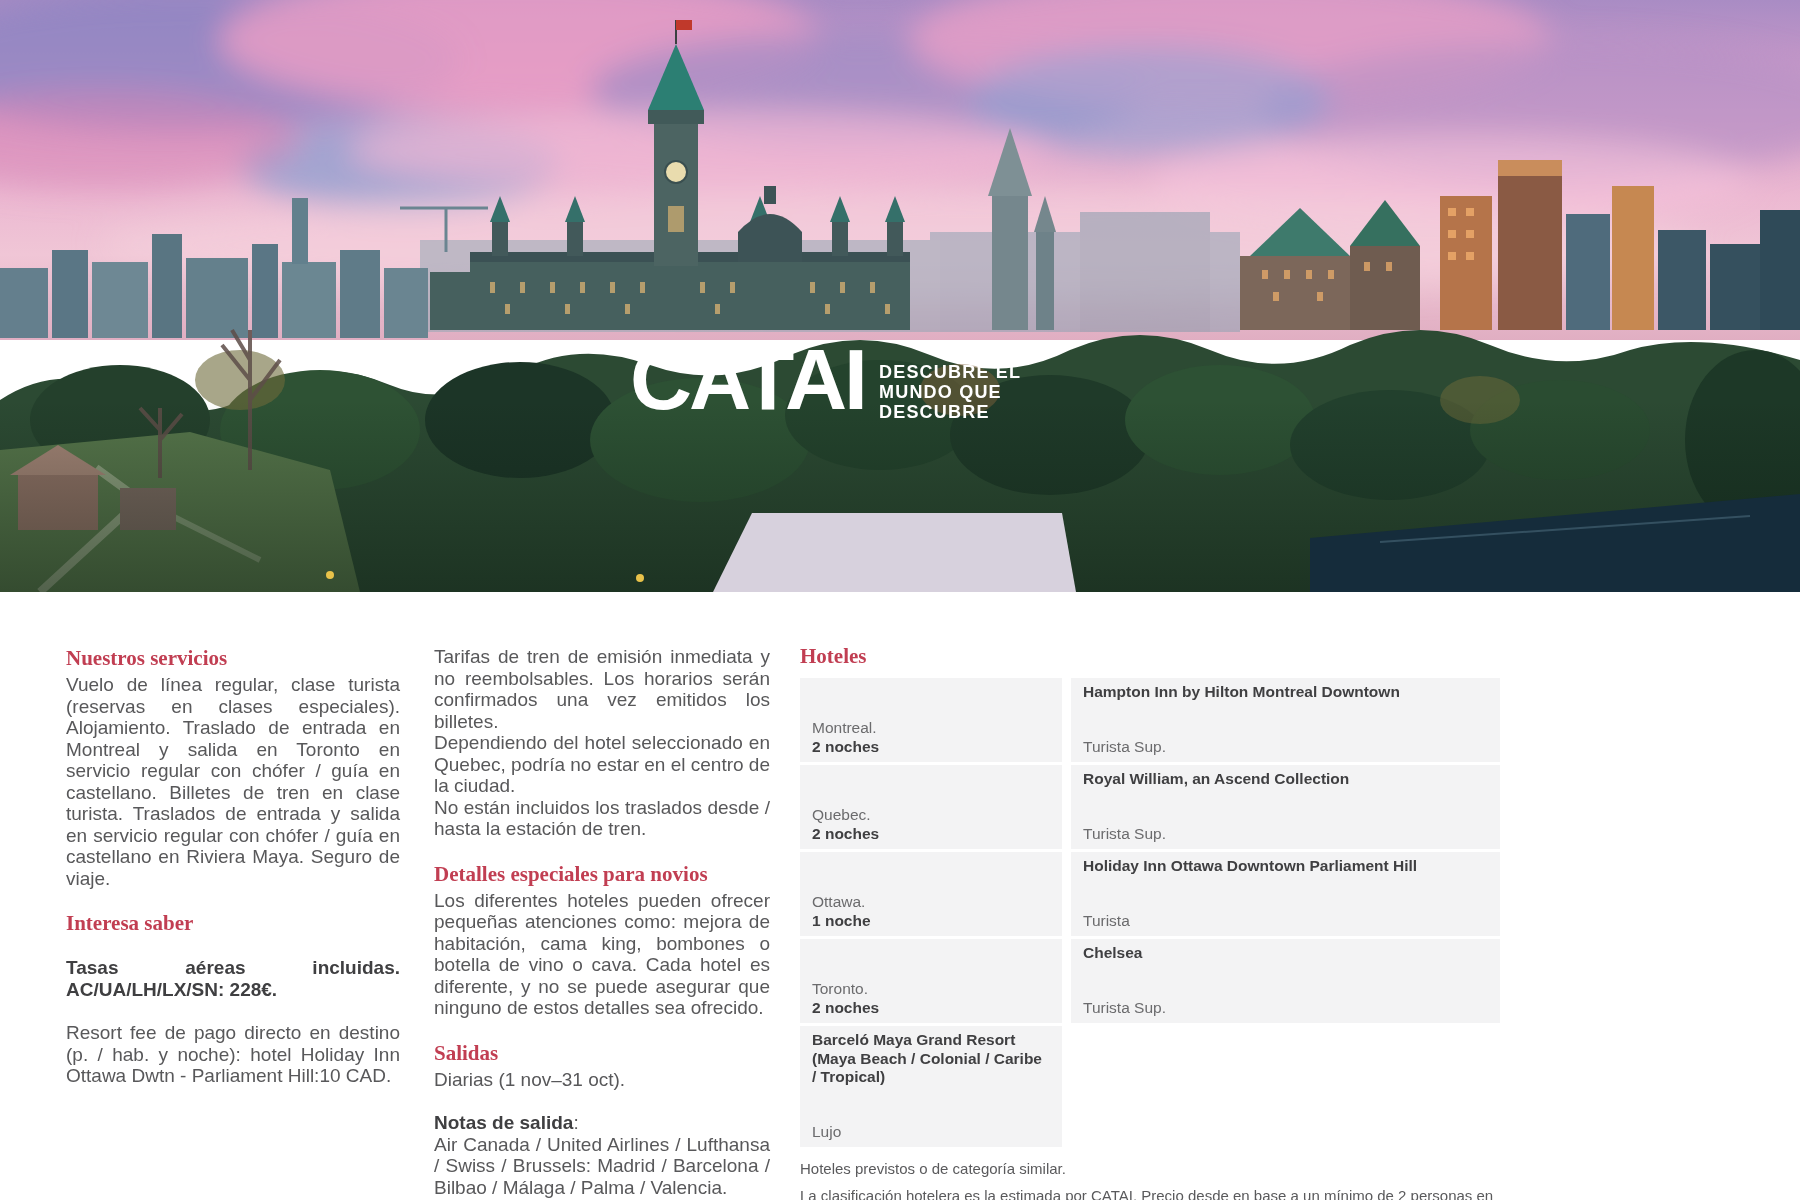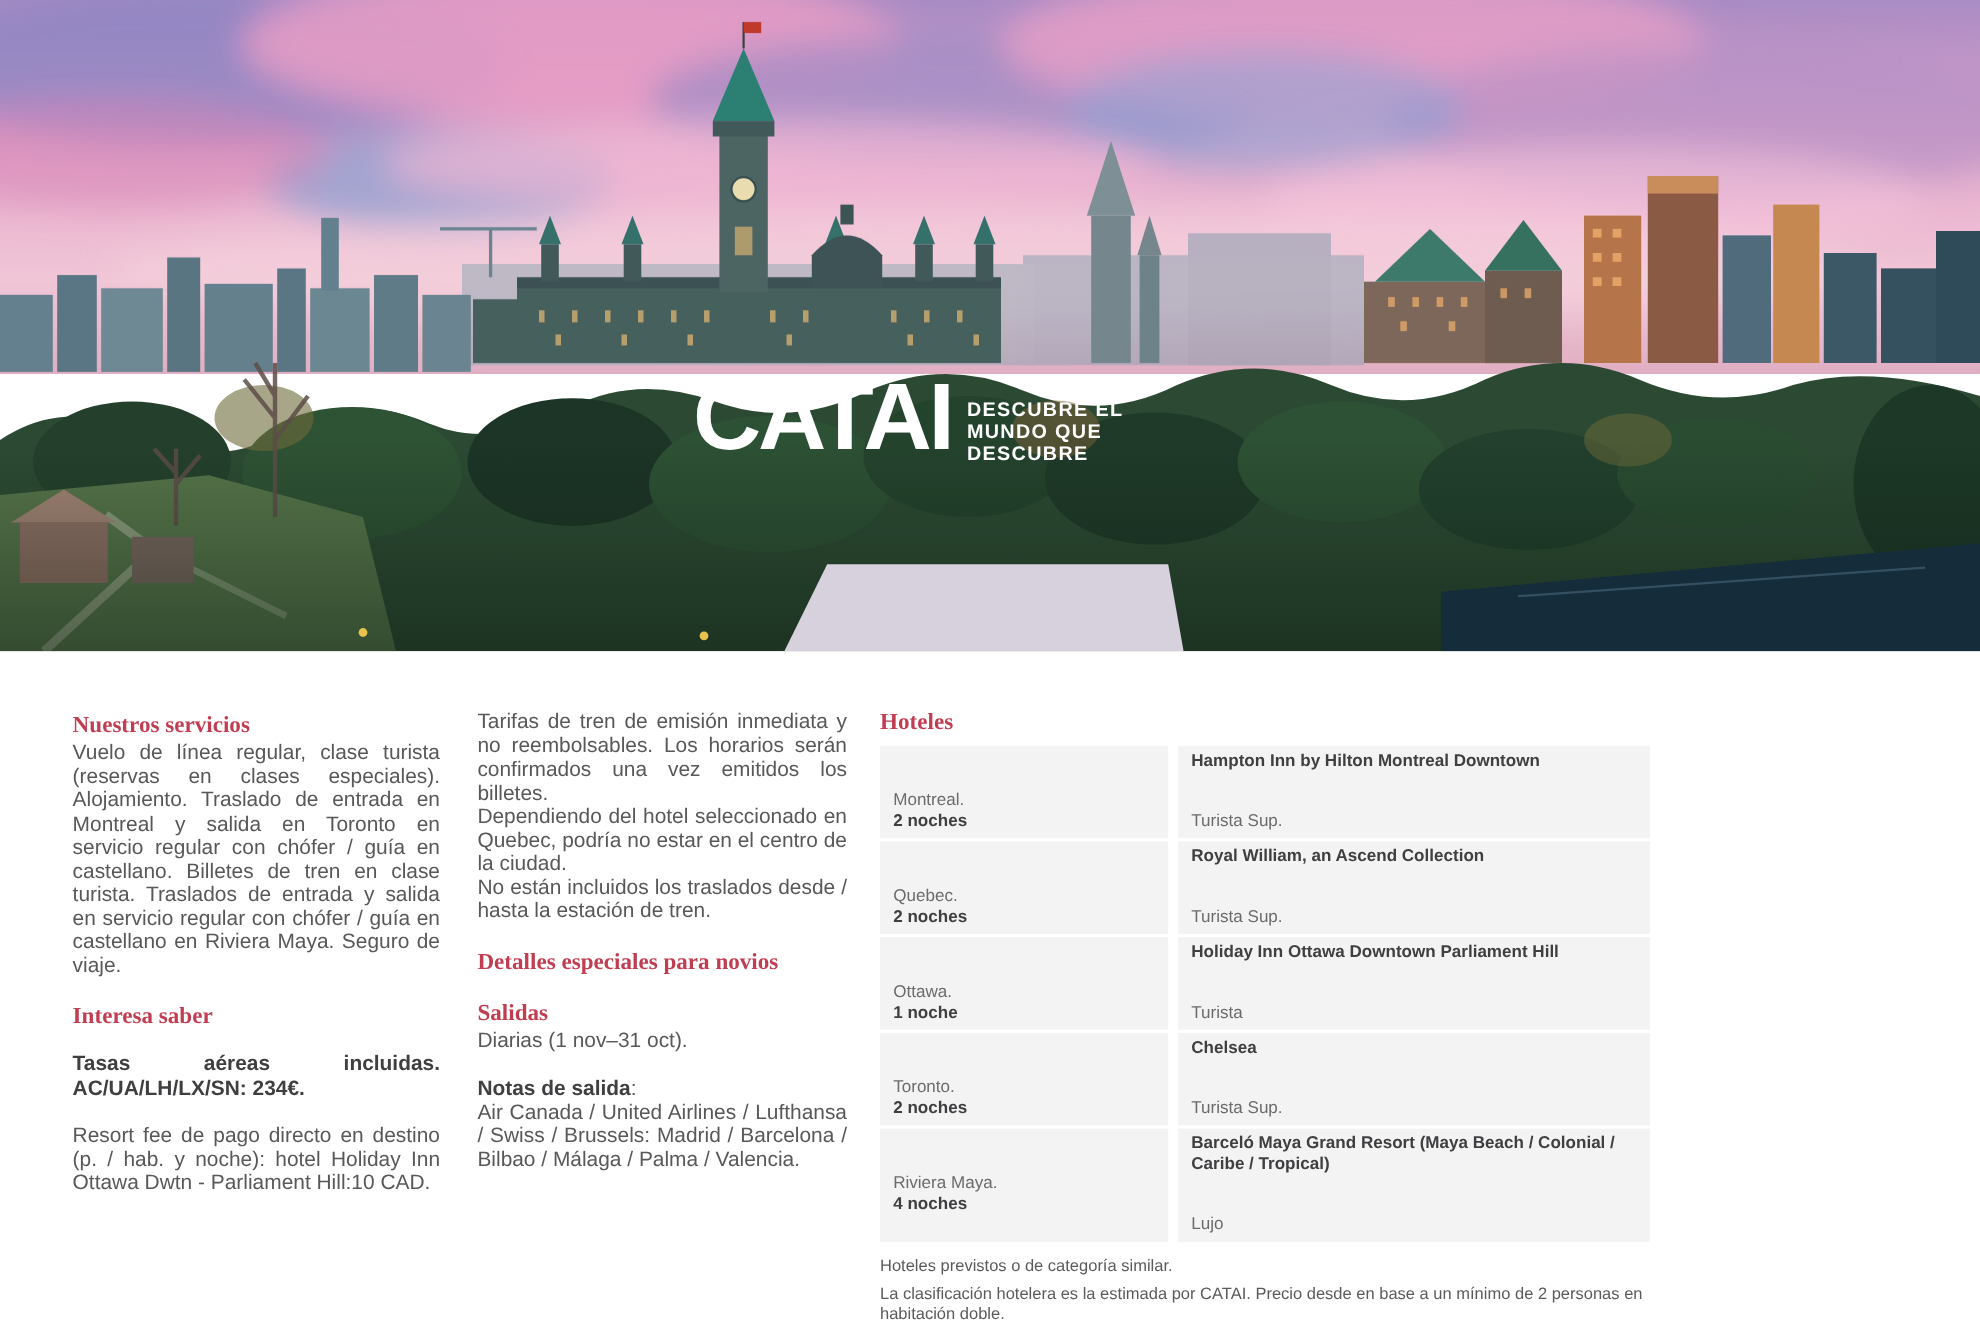--- a/index.html
+++ b/index.html
@@ -232,29 +232,30 @@
       <div>MUNDO QUE</div>
       <div>DESCUBRE</div>
     </div>
   </div>
 </div>
 
 <div class="col col1">
   <h3 class="red-h">Nuestros servicios</h3>
   <p>Vuelo de línea regular, clase turista (reservas en clases especiales). Alojamiento. Traslado de entrada en Montreal y salida en Toronto en servicio regular con chófer / guía en castellano. Billetes de tren en clase turista. Traslados de entrada y salida en servicio regular con chófer / guía en castellano en Riviera Maya. Seguro de viaje.</p>
   <h3 class="red-h mt">Interesa saber</h3>
-  <p class="bold-dark mt">Tasas aéreas incluidas. AC/UA/LH/LX/SN: 234€.</p>
+  <p class="bold-dark mt">Tasas aéreas incluidas. AC/UA/LH/LX/SN: 228€.</p>
   <p class="mt">Resort fee de pago directo en destino (p. / hab. y noche): hotel Holiday Inn Ottawa Dwtn - Parliament Hill:10 CAD.</p>
 </div>
 
 <div class="col col2">
   <p>Tarifas de tren de emisión inmediata y no reembolsables. Los horarios serán confirmados una vez emitidos los billetes.</p>
   <p>Dependiendo del hotel seleccionado en Quebec, podría no estar en el centro de la ciudad.</p>
   <p>No están incluidos los traslados desde / hasta la estación de tren.</p>
   <h3 class="red-h mt">Detalles especiales para novios</h3>
+  <p>Los diferentes hoteles pueden ofrecer pequeñas atenciones como: mejora de habitación, cama king, bombones o botella de vino o cava. Cada hotel es diferente, y no se puede asegurar que ninguno de estos detalles sea ofrecido.</p>
   <h3 class="red-h mt">Salidas</h3>
   <p>Diarias (1 nov–31 oct).</p>
   <p class="mt"><span class="bold-dark">Notas de salida</span><span>:</span></p>
   <p>Air Canada / United Airlines / Lufthansa / Swiss / Brussels: Madrid / Barcelona / Bilbao / Málaga / Palma / Valencia.</p>
 </div>
 
 <div class="col col3">
   <h3 class="red-h">Hoteles</h3>
 
   <div class="hotels-table">
@@ -288,24 +289,20 @@
     <div class="cell">
       <div class="city">Toronto.</div>
       <div class="nights">2 noches</div>
     </div>
     <div class="cell">
       <div class="hotel">Chelsea</div>
       <div class="cat">Turista Sup.</div>
     </div>
 
     <div class="cell">
-      <div class="city">Riviera Maya.</div>
-      <div class="nights">4 noches</div>
-    </div>
-    <div class="cell">
       <div class="hotel">Barceló Maya Grand Resort (Maya Beach / Colonial / Caribe / Tropical)</div>
       <div class="cat">Lujo</div>
     </div>
   </div>
 
   <div class="notes">
     <p>Hoteles previstos o de categoría similar.</p>
     <p>La clasificación hotelera es la estimada por CATAI. Precio desde en base a un mínimo de 2 personas en habitación doble.</p>
   </div>
 </div>

